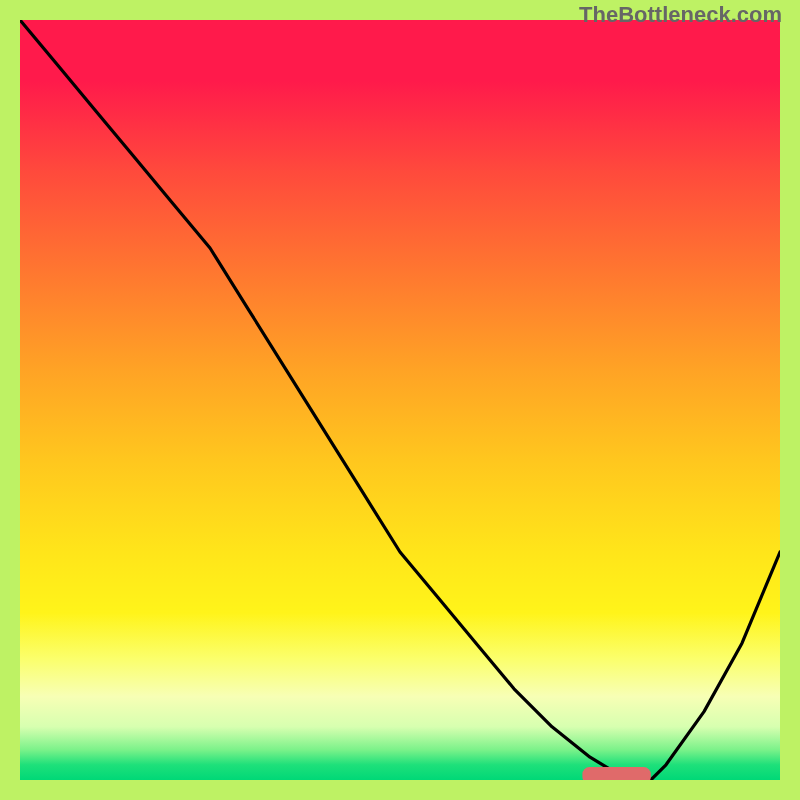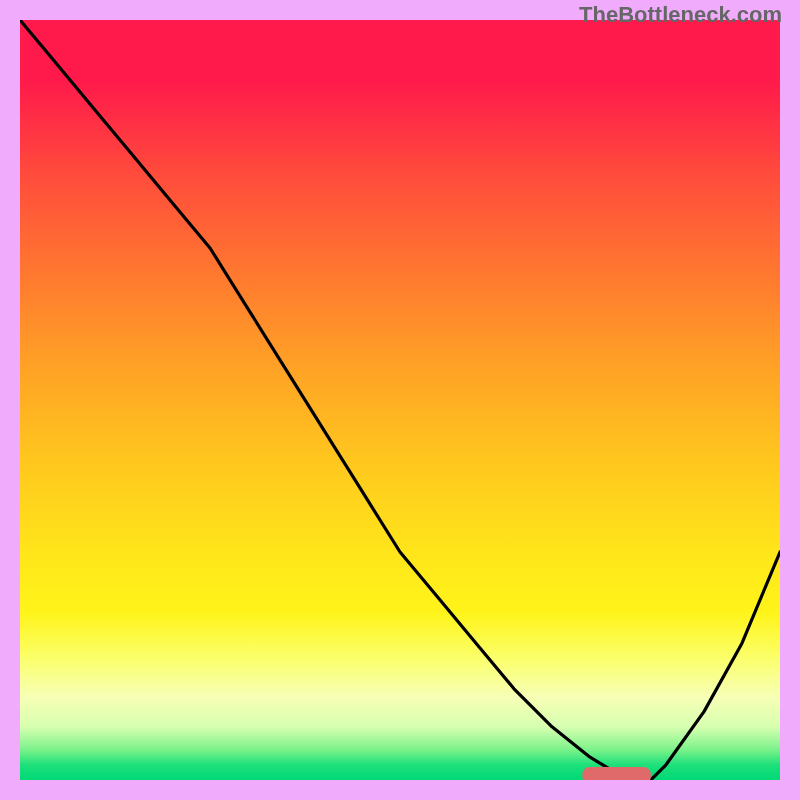--- a/index.html
+++ b/index.html
@@ -7,21 +7,21 @@
     padding: 0;
     width: 800px;
     height: 800px;
     background: #000;
     overflow: hidden;
     position: relative;
   }
   .outer {
     width: 800px;
     height: 800px;
-    background: #f0abfc;
+    background: #bef264;
     position: relative;
   }
   .watermark {
     position: absolute;
     top: 2px;
     right: 18px;
     color: #666;
     font-family: Arial, Helvetica, sans-serif;
     font-size: 22px;
     font-weight: 600;

